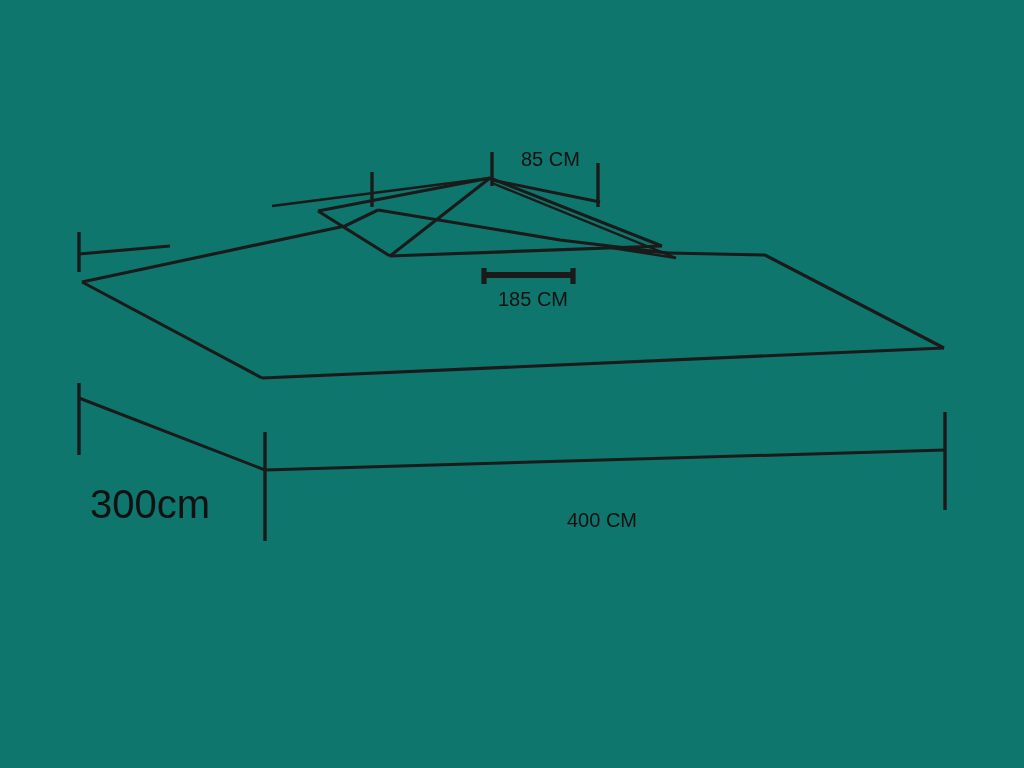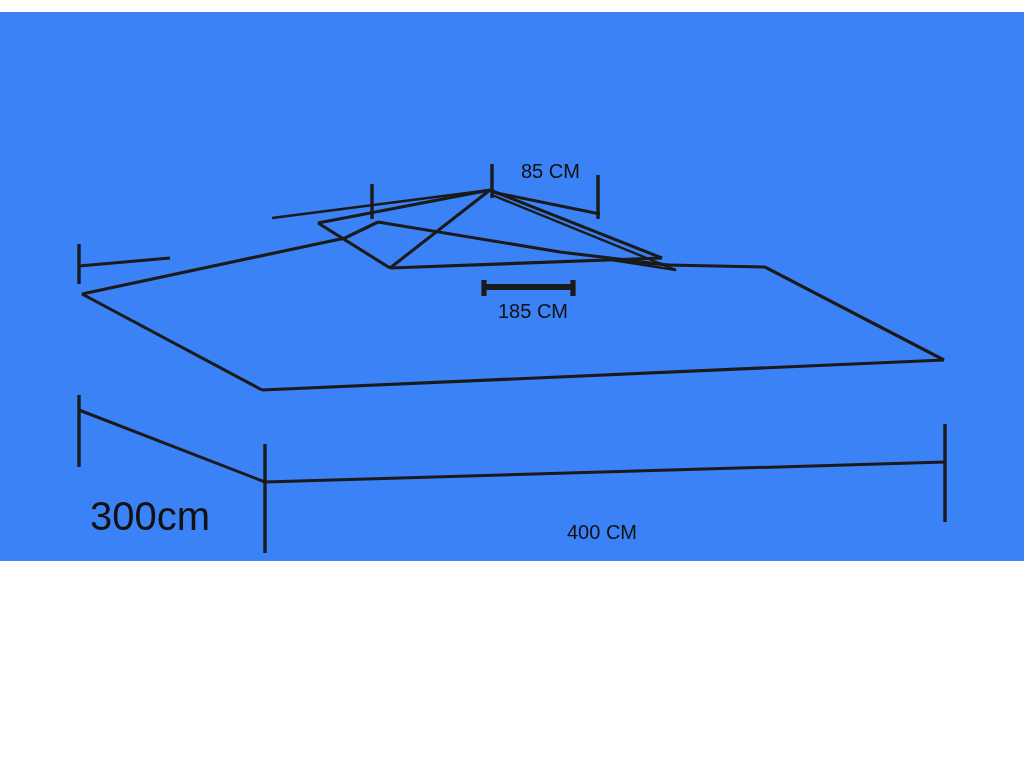--- a/index.html
+++ b/index.html
@@ -10,23 +10,22 @@
   }
   body {
     width: 1024px;
     height: 768px;
     font-family: "Liberation Sans", sans-serif;
     overflow: hidden;
   }
   #drawing-root {
     position: relative;
     width: 1024px;
-    height: 549px;
-    background: #3b82f6;
-    margin-top: 12px;
+    height: 768px;
+    background: #0f766e;
   }
   svg#canopy-svg {
     display: block;
     width: 1024px;
     height: 768px;
   }
   .sketch-line {
     stroke: #1a1a1a;
     fill: none;
     stroke-linecap: butt;

